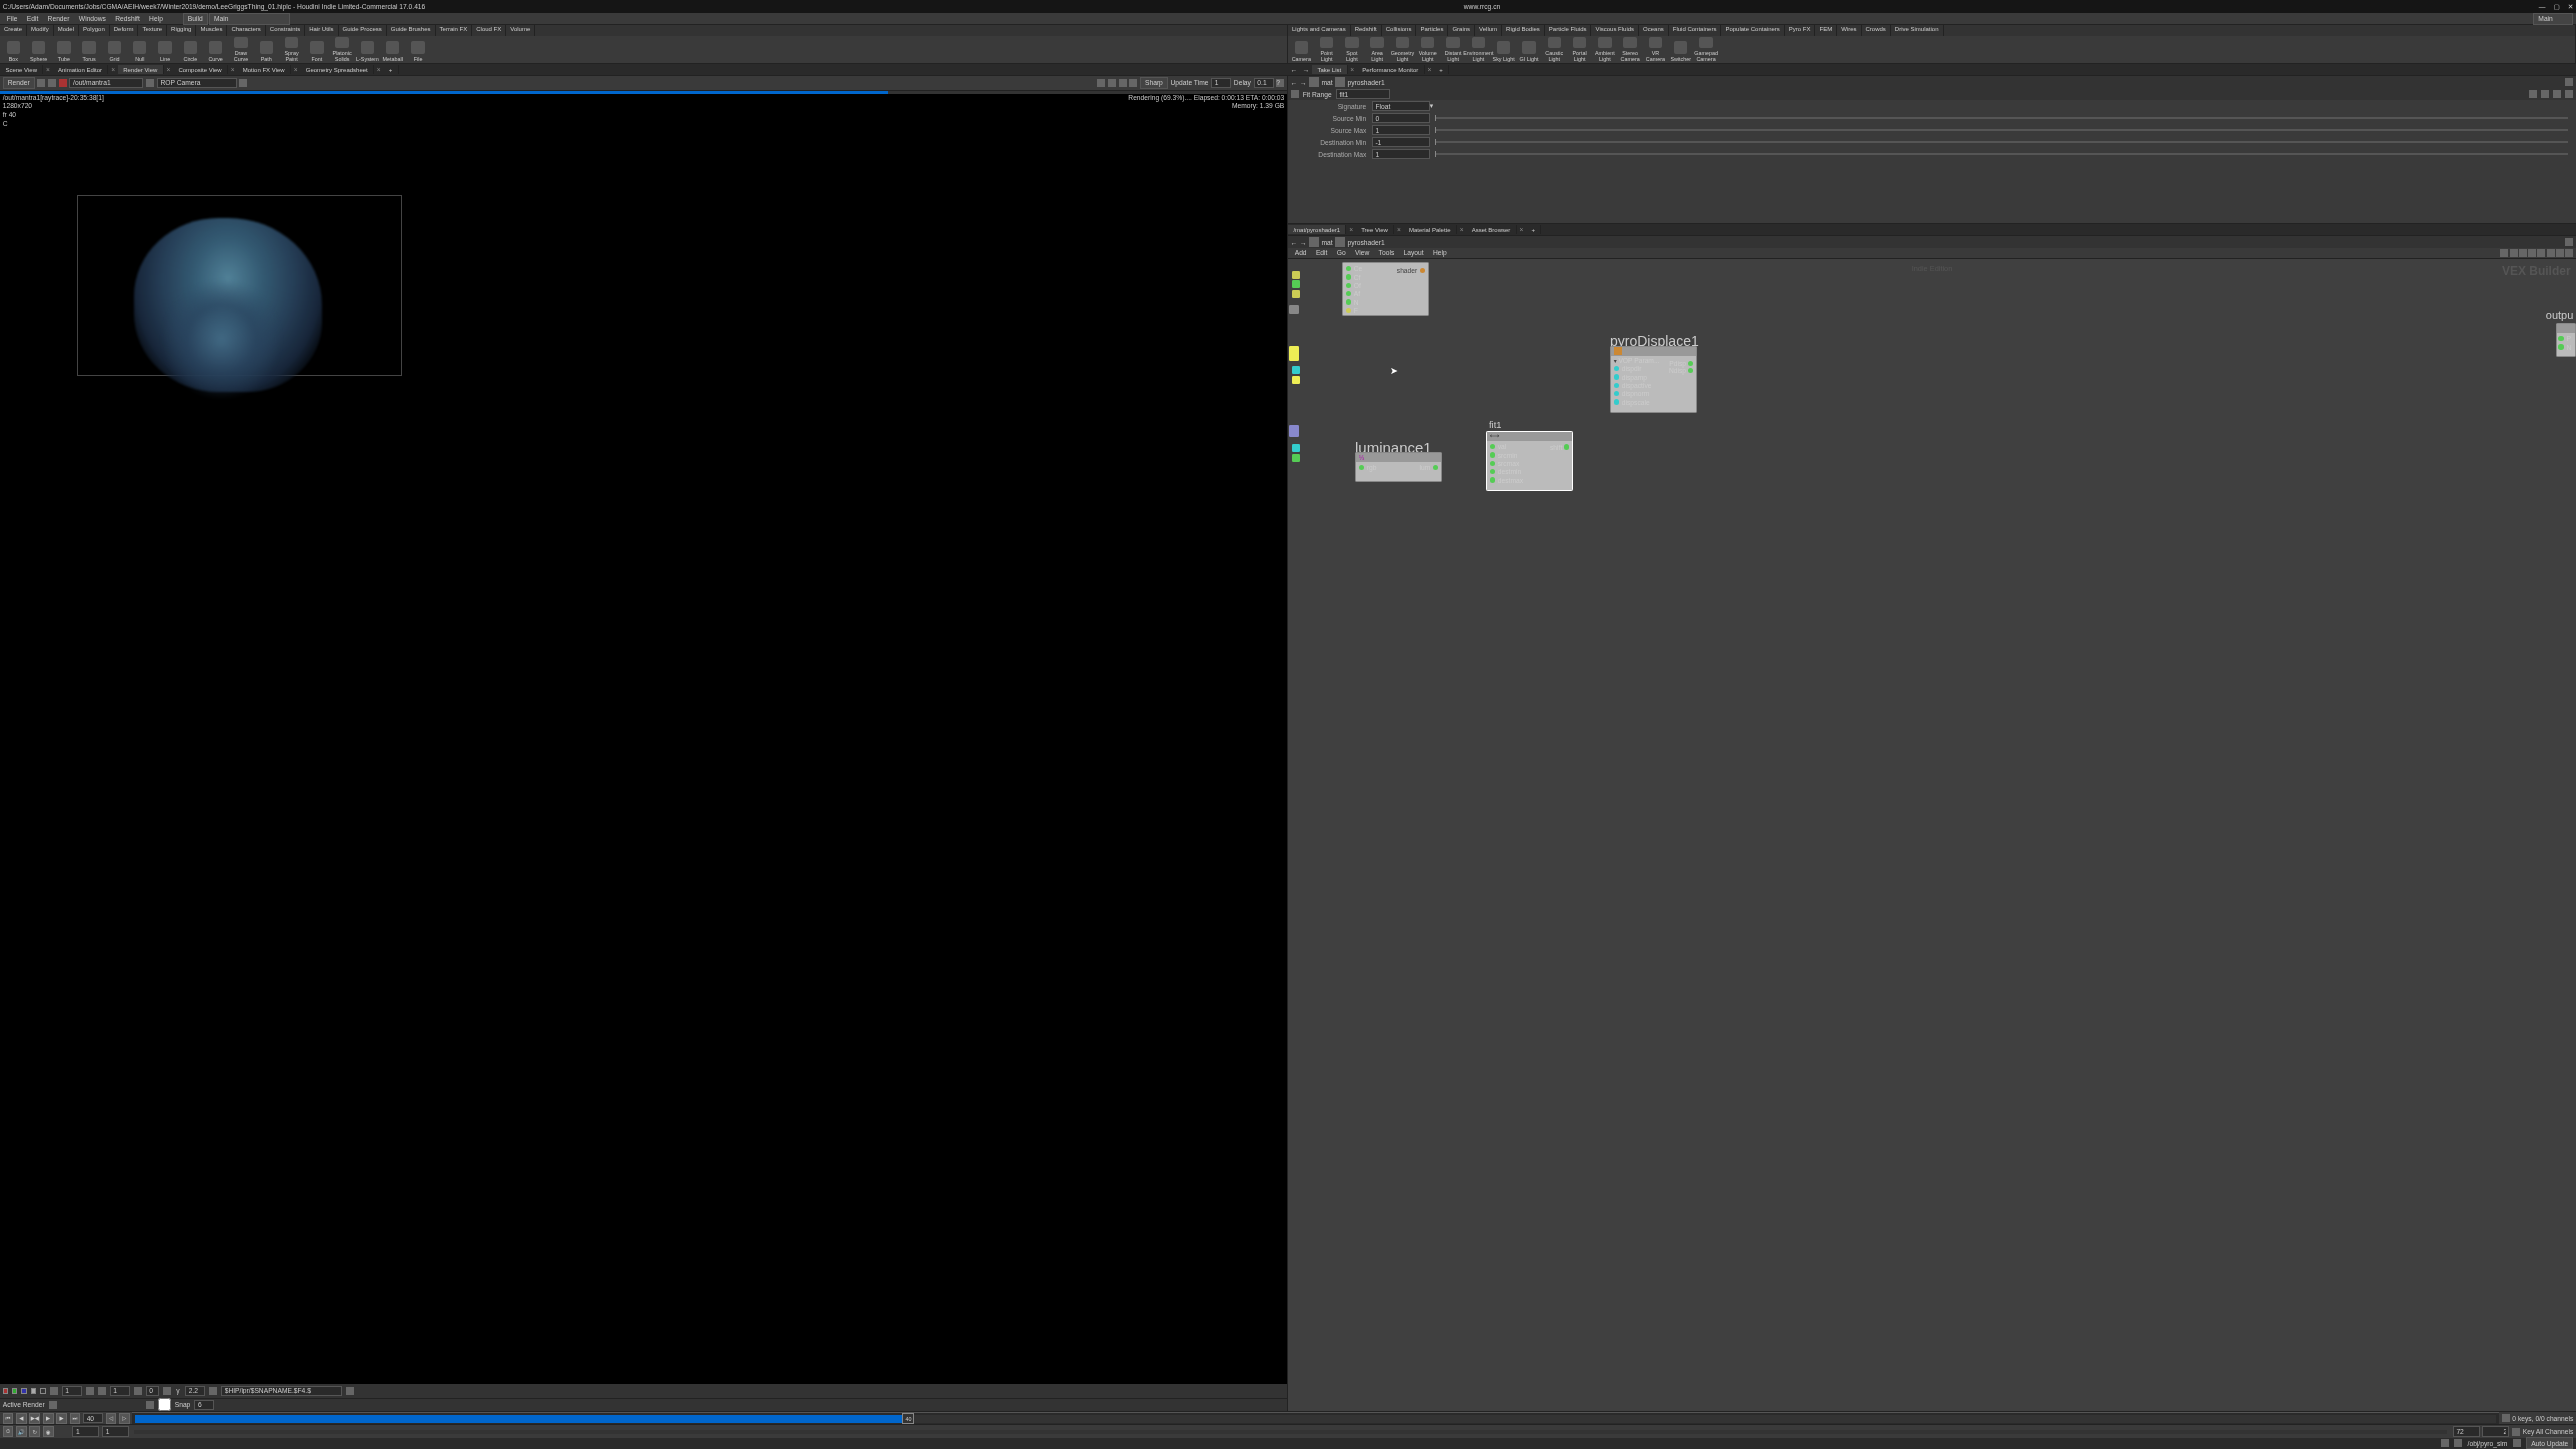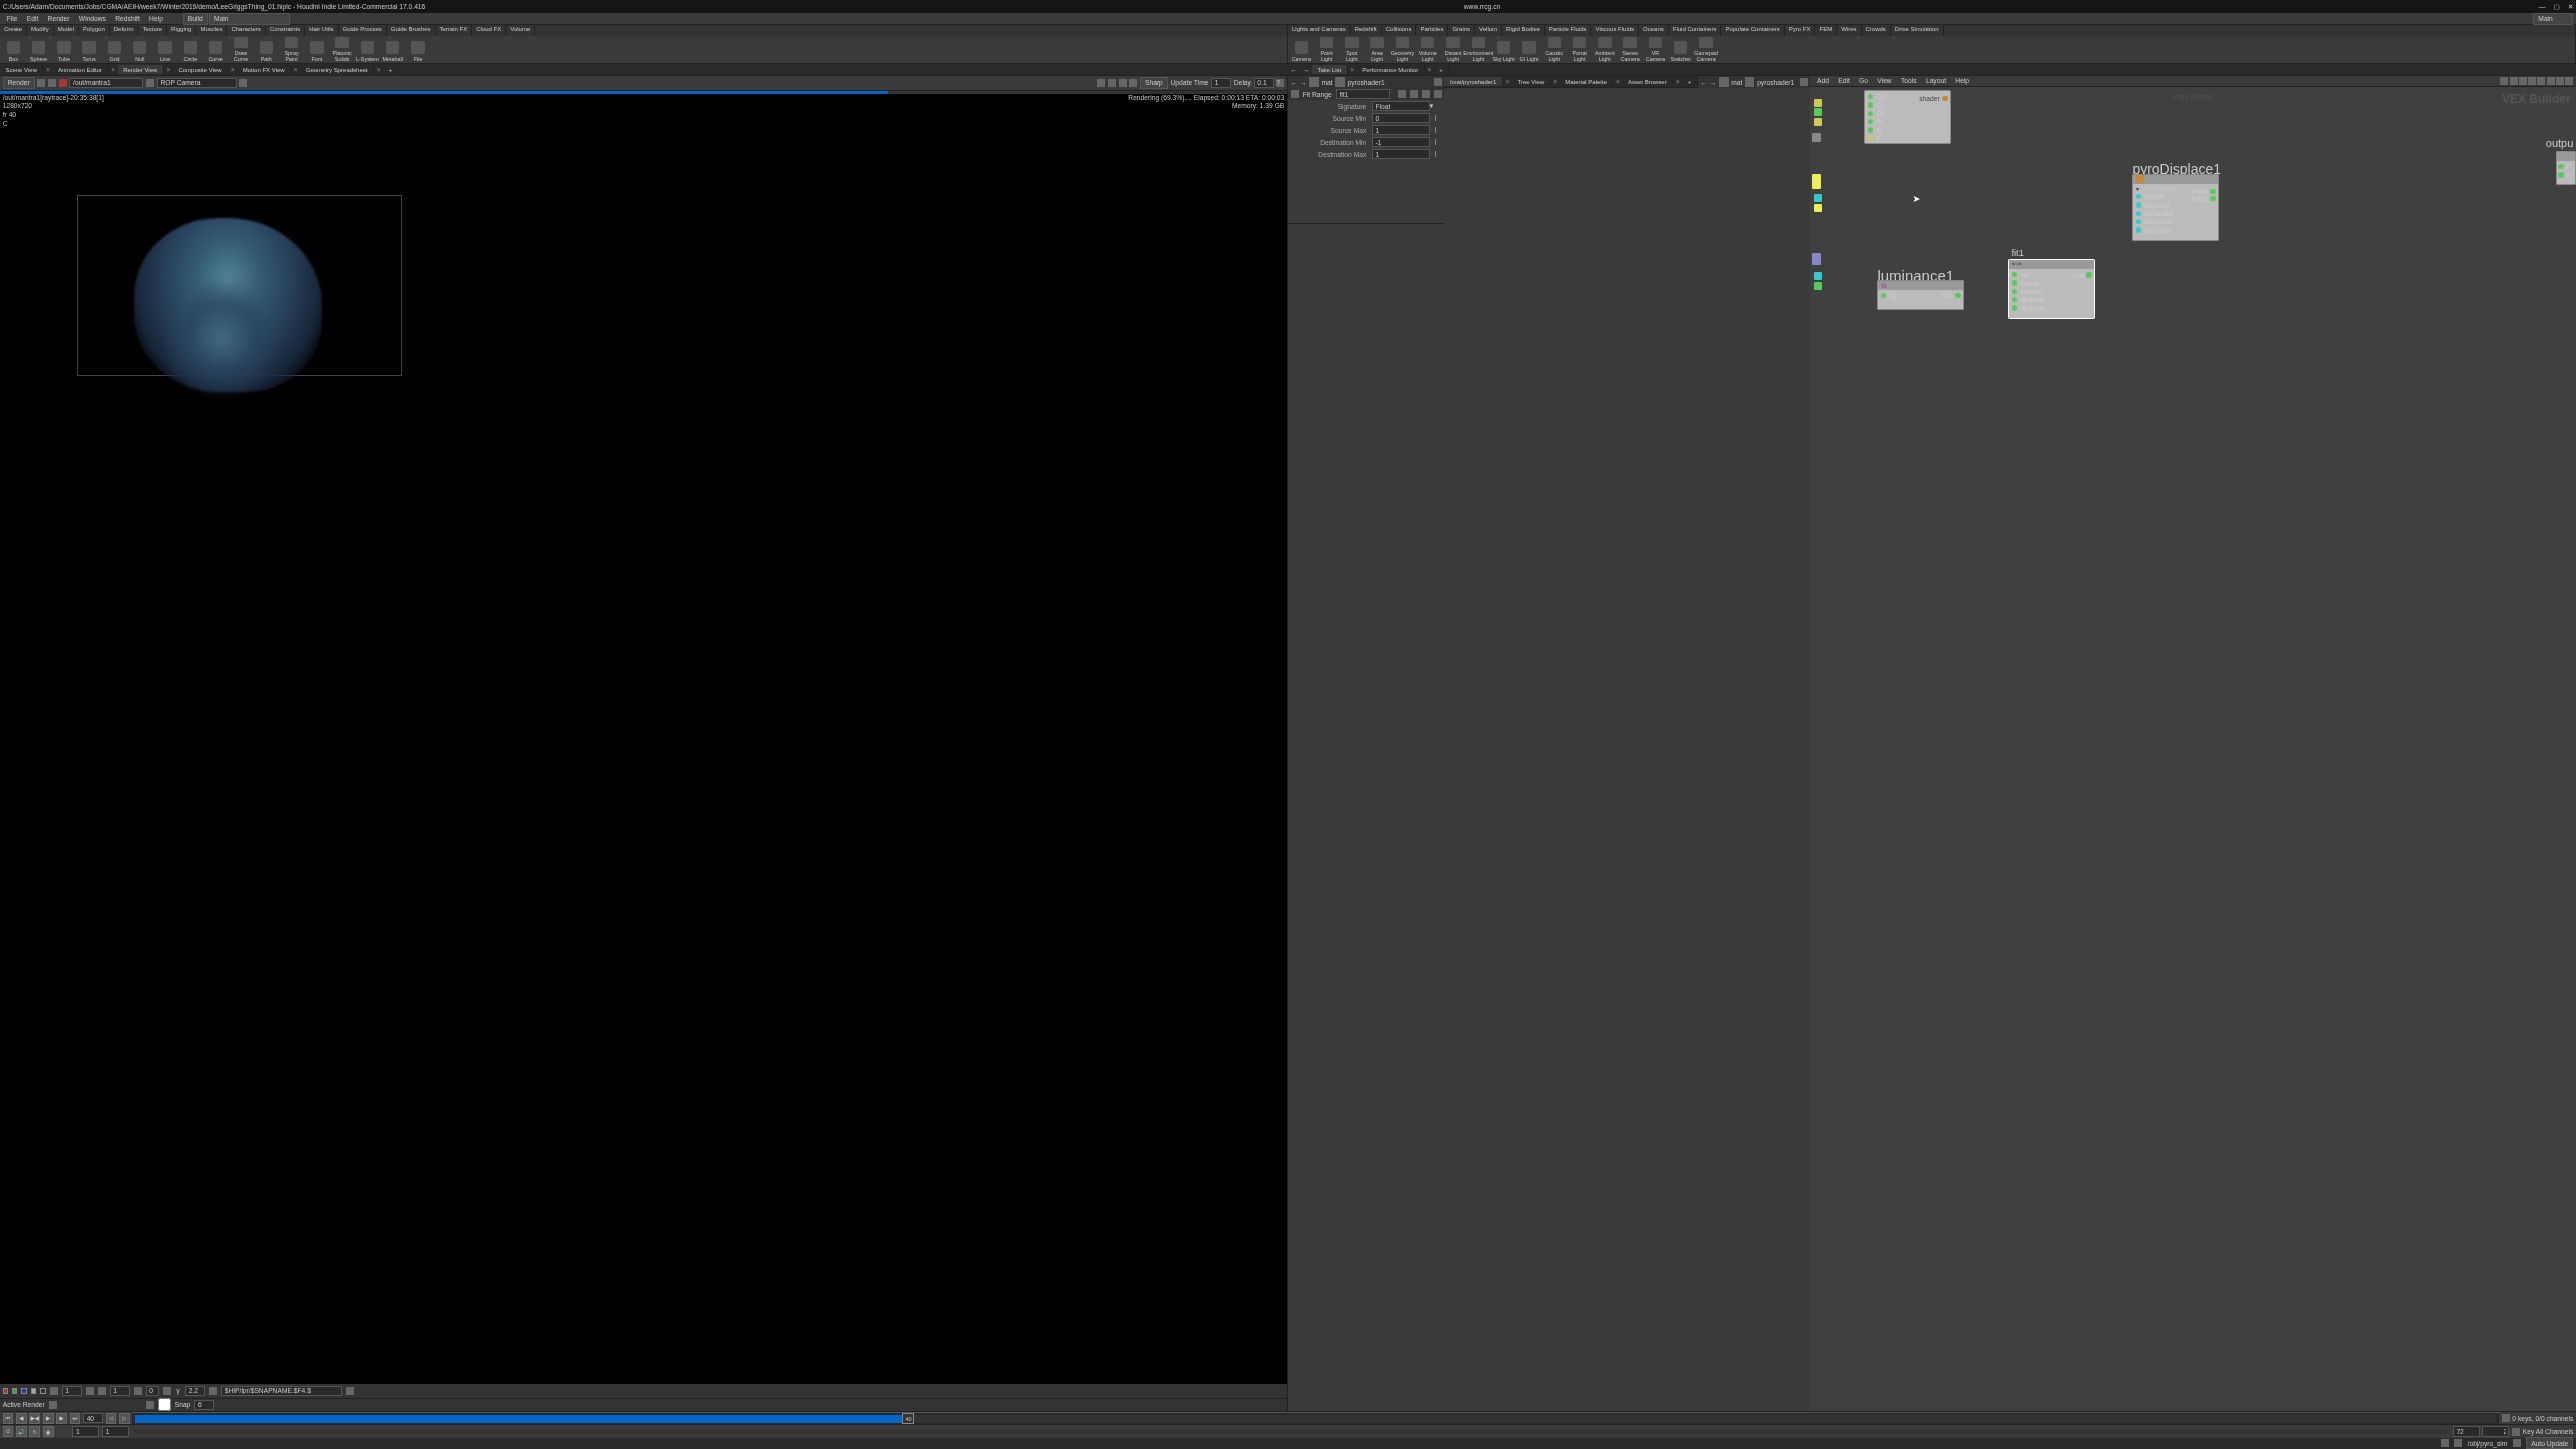--- a/index.html
+++ b/index.html
@@ -17,21 +17,21 @@
 .shelf-tabs span{padding:0.7px 4px;border-right:0.7px solid #222;font-size:6px;white-space:nowrap}
 .shelf-icons{height:27px;display:flex;padding:1.3px;gap:1.3px}
 .shelf-item{width:24px;display:flex;flex-direction:column;align-items:center;justify-content:flex-end;font-size:5.4px;text-align:center}
 .shelf-icon{width:13.4px;height:13.4px;background:#555;border-radius:2px;margin-bottom:1.3px}
 .pane-tabs{height:12px;background:#2a2a2a;display:flex;align-items:center;border-bottom:0.7px solid #222}
 .pane-tabs .tab{padding:1.3px 5.4px;border-right:0.7px solid #222;font-size:6px}
 .pane-tabs .tab.active{background:#3a3a3a}
 .pane-tabs .close{padding:0 2.7px;color:#888}
 .main-area{display:flex;height:calc(100% - 114px)}
 .left-pane{width:50%;display:flex;flex-direction:column;border-right:0.7px solid #222}
-.right-pane{width:50%;display:flex;flex-direction:row}
+.right-pane{width:50%;display:flex;flex-direction:column}
 .viewport-toolbar{height:14.8px;background:#3a3a3a;display:flex;align-items:center;padding:0 2.7px;gap:2.7px;border-bottom:0.7px solid #222}
 .vt-btn{padding:1.3px 4px;background:#444;border:0.7px solid #555;font-size:6.7px}
 .vt-input{background:#2a2a2a;border:0.7px solid #555;padding:0.7px 2.7px;color:#ccc;font-size:6.7px}
 .viewport{flex:1;background:#000;position:relative;overflow:hidden}
 .render-info{position:absolute;top:2.7px;left:2.7px;font-size:6px;color:#aaa;line-height:1.3}
 .render-status{position:absolute;top:2.7px;right:2.7px;font-size:6px;color:#aaa;text-align:right;line-height:1.3}
 .render-frame{position:absolute;top:104px;left:77px;width:325px;height:181px;border:0.7px solid #444}
 .smoke{position:absolute;top:127px;left:134px;width:188px;height:174px;background:radial-gradient(ellipse at 50% 35%,#5a8fa8 0%,#3a6580 25%,#2a4560 50%,#1a2a40 70%,transparent 85%);filter:blur(1.3px);opacity:0.9;border-radius:45% 50% 40% 45%}
 .smoke2{position:absolute;top:188px;left:161px;width:121px;height:121px;background:radial-gradient(ellipse,#4a7590 0%,#2a4560 40%,transparent 70%);filter:blur(2px);opacity:0.7;border-radius:50%}
 .viewport-bottom{height:13.4px;background:#333;display:flex;align-items:center;padding:0 2.7px;gap:4px;font-size:6px}

